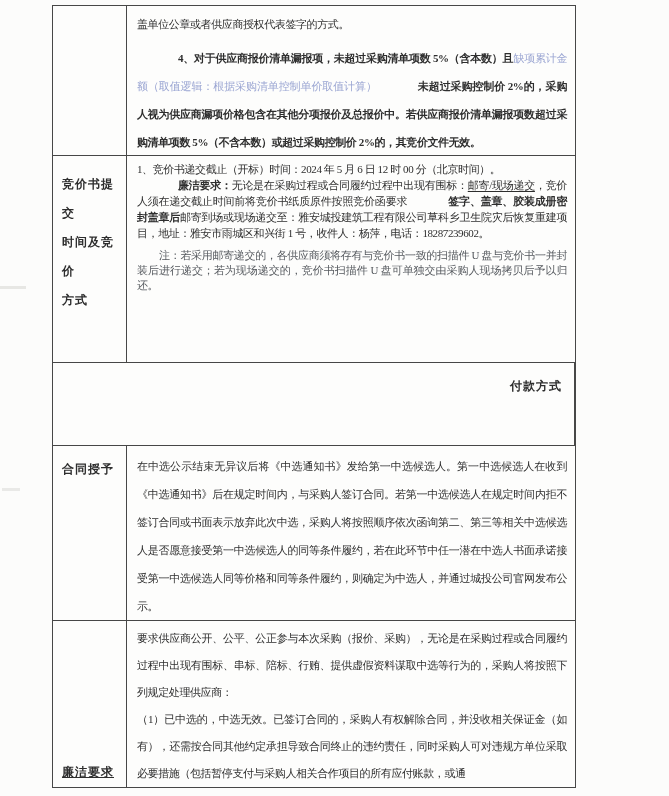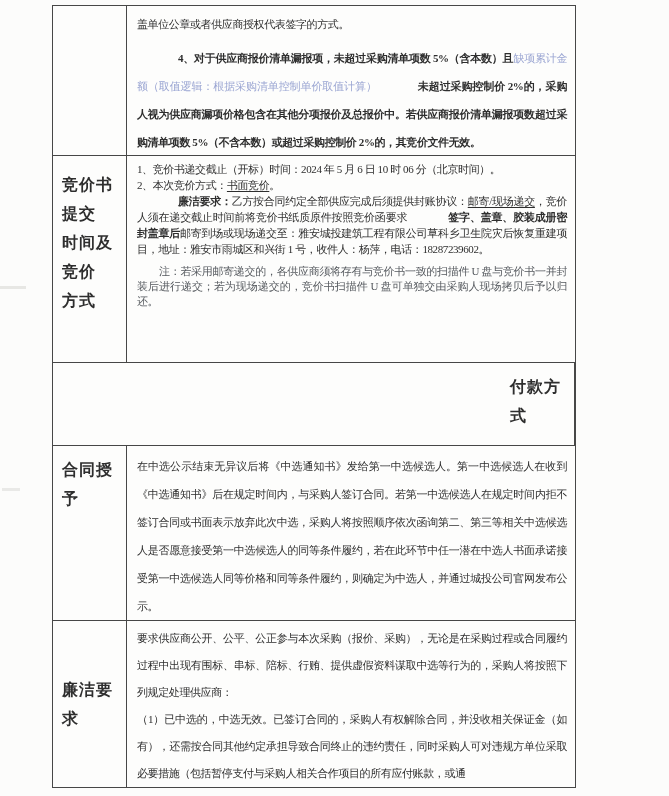--- a/index.html
+++ b/index.html
@@ -31,26 +31,26 @@
   .row{display:flex;box-sizing:border-box;border-bottom:1.2px solid #474747;}
   .row:last-child{border-bottom:none;}
   .r0{height:150px;}
   .r1{height:208px;}
   .r2{height:84px;justify-content:flex-end;}
   .r3{height:175px;}
   .r4{height:166px;border-bottom:none;}
   .cell-label{
     width:74px;box-sizing:border-box;flex:0 0 74px;
     border-right:1.2px solid #474747;
-    font-weight:700;font-size:16px;letter-spacing:1px;
+    font-weight:700;font-size:12px;letter-spacing:1px;
     padding:14px 2px 0 9px;line-height:29px;
     overflow:hidden;
   }
   .r2 .cell-label,.r3 .cell-label{padding-top:9px;}
-  .r4 .cell-label{display:flex;align-items:center;padding-top:0;}
+  .r4 .cell-label{display:flex;align-items:flex-end;padding-top:0;text-decoration:underline;}
   .cell-content{
     flex:1;box-sizing:border-box;overflow:hidden;
     font-size:11px;letter-spacing:-0.4px;
     padding:4px 8px 0 10px;
     text-align:justify;
   }
   .cell-content p{margin:0;}
   .r0 .cell-content{line-height:28px;}
   .r0 .cell-content .para-gap{margin-bottom:6px;}
   .r1 .cell-content{line-height:16px;padding-top:5px;}
@@ -79,23 +79,22 @@
       </div>
     </div>
 
     <div class="row r1">
       <div class="cell-label">
         <div>竞价书提交</div>
         <div>时间及竞价</div>
         <div>方式</div>
       </div>
       <div class="cell-content">
-        <p><span>1、竞价书递交截止（开标）时间：2024 年 5 月 6 日 10 时 06 分（北京时间）。</span></p>
-        <p><span>2、本次竞价方式：</span><span class="s-underline">书面竞价</span><span>。</span></p>
-        <p><span class="s-bold">廉洁要求：</span><span>乙方按合同约定全部供应完成后须提供封账协议：</span><span class="s-underline">邮寄/现场递交</span><span>，竞价人须在递交截止时间前将竞价书纸质原件按照竞价函要求</span><span class="s-bold">签字、盖章、胶装成册密封盖章后</span><span>邮寄到场或现场递交至：雅安城投建筑工程有限公司草科乡卫生院灾后恢复重建项目，地址：雅安市雨城区和兴街 1 号，收件人：杨萍，电话：18287239602。</span></p>
+        <p><span>1、竞价书递交截止（开标）时间：2024 年 5 月 6 日 12 时 00 分（北京时间）。</span></p>
+        <p><span class="s-bold">廉洁要求：</span><span>无论是在采购过程或合同履约过程中出现有围标：</span><span class="s-underline">邮寄/现场递交</span><span>，竞价人须在递交截止时间前将竞价书纸质原件按照竞价函要求</span><span class="s-bold">签字、盖章、胶装成册密封盖章后</span><span>邮寄到场或现场递交至：雅安城投建筑工程有限公司草科乡卫生院灾后恢复重建项目，地址：雅安市雨城区和兴街 1 号，收件人：杨萍，电话：18287239602。</span></p>
         <p class="note"><span>注：若采用邮寄递交的，各供应商须将存有与竞价书一致的扫描件 U 盘与竞价书一并封装后进行递交；若为现场递交的，竞价书扫描件 U 盘可单独交由采购人现场拷贝后予以归还。</span></p>
       </div>
     </div>
 
     <div class="row r2">
       <div class="cell-label">
         <div>付款方式</div>
       </div>
     </div>
 

